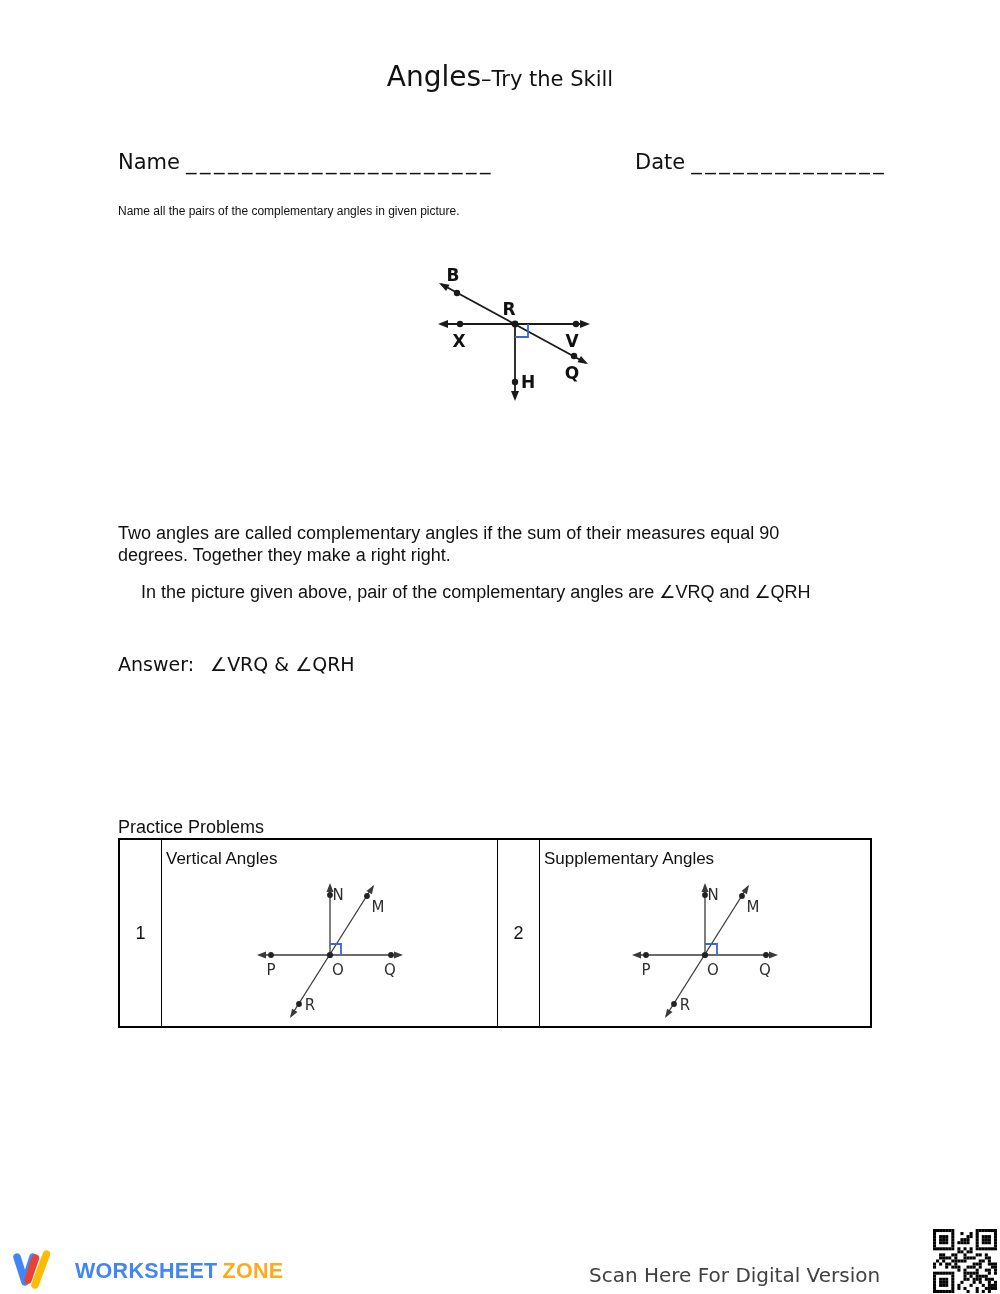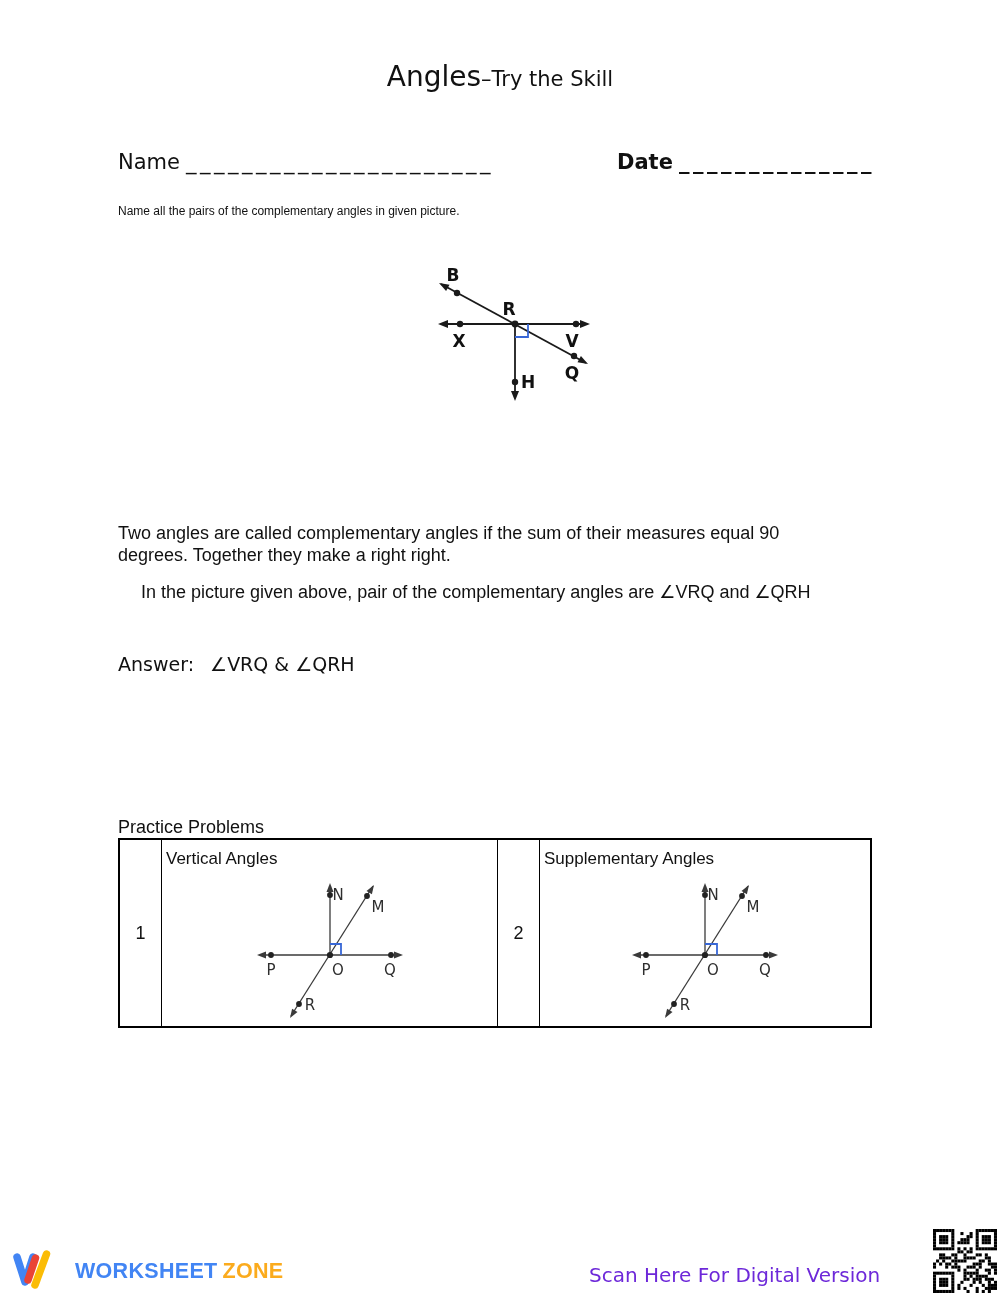--- a/index.html
+++ b/index.html
@@ -8,21 +8,21 @@
 
   
   .title { position:absolute; top:60px; left:0; width:1000px; display:flex; justify-content:center; align-items:baseline; font-family:"DejaVu Sans", sans-serif; }
   .title .t-main { font-size:28px; }
   .title .t-sep  { font-size:21px; }
   .title .t-sub  { font-size:21px; }
 
   
   .field-row { position:absolute; top:150px; left:0; width:892px; height:30px; font-family:"DejaVu Sans", sans-serif; font-size:21px; }
   .name-field { position:absolute; left:118px; top:0; }
-  .date-field { position:absolute; left:617px; top:0;font-weight:bold; }
+  .date-field { position:absolute; left:635px; top:0; }
   .blank-line { letter-spacing:3.5px; margin-left:6px; }
 
   .instruction { position:absolute; top:204px; left:118px; width:820px; font-size:12px; }
 
   
   .fig-main { position:absolute; left:428px; top:260px; }
   .fig-main text { font-family:"DejaVu Sans", sans-serif; font-size:17px; font-weight:bold; fill:#111; }
   .geo-line { stroke:#1a1a1a; stroke-width:1.8; fill:none; }
   .geo-dot { fill:#1a1a1a; }
   .geo-arrow { fill:#1a1a1a; }
@@ -47,21 +47,21 @@
   .fig-prac text { font-family:"DejaVu Sans", sans-serif; font-size:15px; font-weight:normal; fill:#2e2e2e; }
   .fig-prac .geo-line { stroke:#3a3a3a; stroke-width:1.3; }
   .fig-prac .geo-dot { fill:#222; }
   .fig-prac .geo-arrow { fill:#3a3a3a; }
 
   
   .footer-logo { position:absolute; left:12px; top:1248px; height:46px; display:flex; align-items:center;gap:15px; }
   .brand-words { margin-left:4px; font-weight:800; font-size:21.5px; letter-spacing:0.3px; font-family:"Liberation Sans", sans-serif; }
   .brand-1 { color:#4285F4; }
   .brand-2 { color:#FBAB1D; margin-left:5px; }
-  .scan-text { position:absolute; left:589px; top:1263px; font-family:"DejaVu Sans", sans-serif; font-size:20px; color:#6d28d9; }
+  .scan-text { position:absolute; left:589px; top:1263px; font-family:"DejaVu Sans", sans-serif; font-size:20px; color:#404040; }
   .qr-wrap { position:absolute; left:933px; top:1229px; width:64px; height:64px; }
 </style>
 </head>
 <body>
 
 <div class="page">
 
   <div class="title">
     <span class="t-main">Angles</span>
     <span class="t-sep">–</span>

